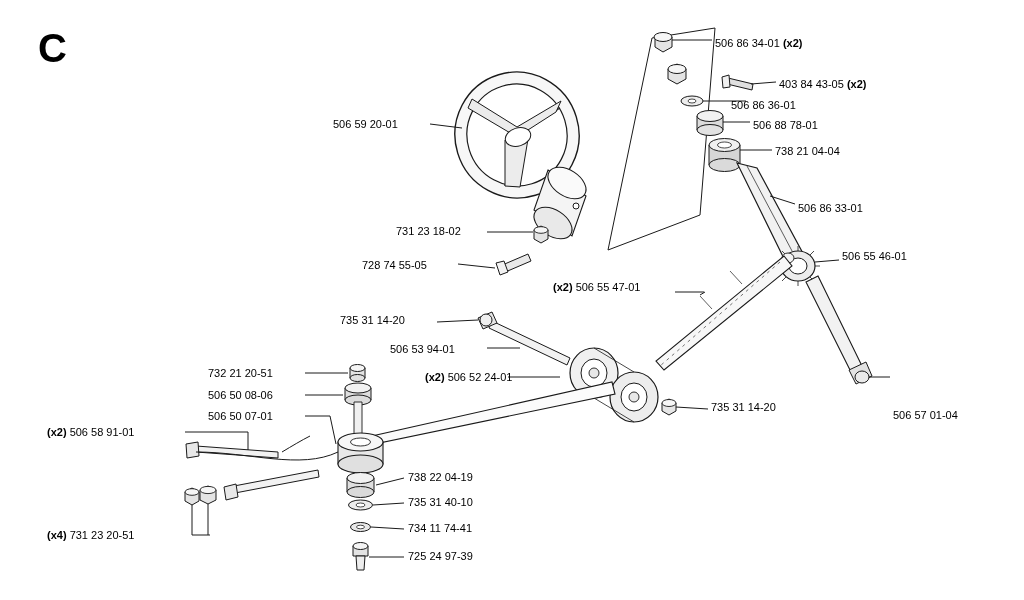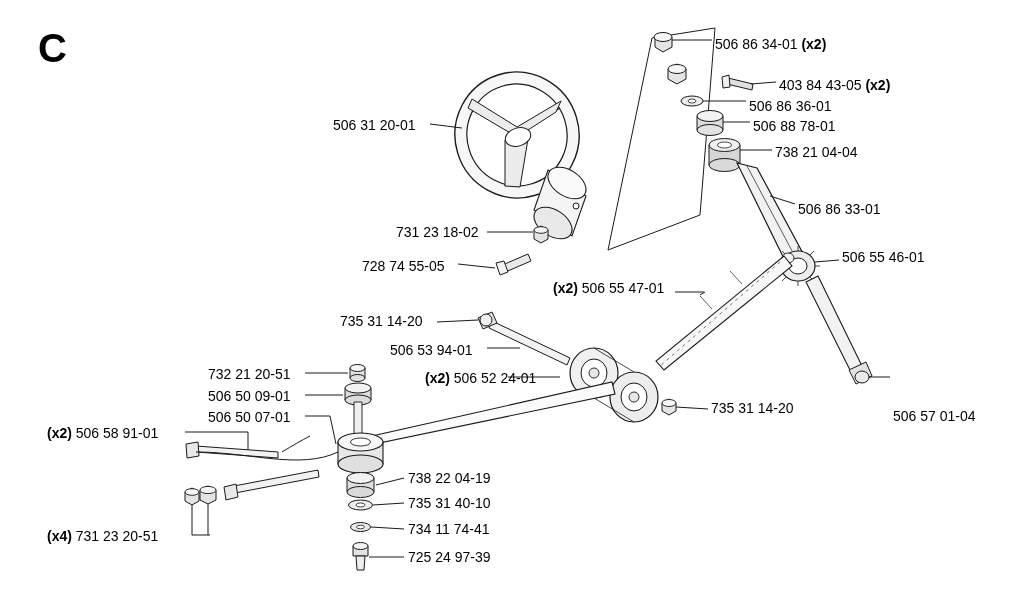--- a/index.html
+++ b/index.html
@@ -25,21 +25,21 @@
     position: absolute;
     font-family: "Liberation Sans", sans-serif;
     font-weight: bold;
     font-size: 40px;
     color: #000;
     line-height: 1;
   }
   .callout {
     position: absolute;
     font-family: "Liberation Sans", sans-serif;
-    font-size: 14px;
+    font-size: 11px;
     color: #000;
     white-space: nowrap;
     line-height: 1.1;
   }
   .callout .qty {
     font-weight: bold;
   }
 </style>
 </head>
 <body>
@@ -240,36 +240,36 @@
       <path d="M371,527 L404,529"></path>
       <path d="M369,557 L404,557"></path>
     </g>
   </svg>
 
   <div class="plate-letter" style="left:38px; top:28px;">C</div>
 
   <div>
     <div class="callout" style="left:715px; top:37px;"><span>506 86 34-01</span> <span class="qty">(x2)</span></div>
     <div class="callout" style="left:779px; top:78px;"><span>403 84 43-05</span> <span class="qty">(x2)</span></div>
-    <div class="callout" style="left:749px; top:99px;"><span>506 86 36-01</span></div>
+    <div class="callout" style="left:731px; top:99px;"><span>506 86 36-01</span></div>
     <div class="callout" style="left:753px; top:119px;"><span>506 88 78-01</span></div>
     <div class="callout" style="left:775px; top:145px;"><span>738 21 04-04</span></div>
     <div class="callout" style="left:798px; top:202px;"><span>506 86 33-01</span></div>
     <div class="callout" style="left:842px; top:250px;"><span>506 55 46-01</span></div>
     <div class="callout" style="left:893px; top:369px;margin-top:40px;"><span>506 57 01-04</span></div>
     <div class="callout" style="left:711px; top:401px;"><span>735 31 14-20</span></div>
-    <div class="callout" style="left:333px; top:118px;"><span>506 31 20-01</span></div>
+    <div class="callout" style="left:333px; top:118px;"><span>506 59 20-01</span></div>
     <div class="callout" style="left:396px; top:225px;"><span>731 23 18-02</span></div>
     <div class="callout" style="left:362px; top:259px;"><span>728 74 55-05</span></div>
     <div class="callout" style="left:553px; top:281px;"><span class="qty">(x2)</span> <span>506 55 47-01</span></div>
     <div class="callout" style="left:340px; top:314px;"><span>735 31 14-20</span></div>
     <div class="callout" style="left:390px; top:343px;"><span>506 53 94-01</span></div>
     <div class="callout" style="left:396px; top:371px;margin-left:29px;"><span class="qty">(x2)</span> <span>506 52 24-01</span></div>
     <div class="callout" style="left:208px; top:367px;"><span>732 21 20-51</span></div>
-    <div class="callout" style="left:208px; top:389px;"><span>506 50 09-01</span></div>
+    <div class="callout" style="left:208px; top:389px;"><span>506 50 08-06</span></div>
     <div class="callout" style="left:208px; top:410px;"><span>506 50 07-01</span></div>
     <div class="callout" style="left:47px; top:426px;"><span class="qty">(x2)</span> <span>506 58 91-01</span></div>
     <div class="callout" style="left:47px; top:529px;"><span class="qty">(x4)</span> <span>731 23 20-51</span></div>
     <div class="callout" style="left:408px; top:471px;"><span>738 22 04-19</span></div>
     <div class="callout" style="left:408px; top:496px;"><span>735 31 40-10</span></div>
     <div class="callout" style="left:408px; top:522px;"><span>734 11 74-41</span></div>
     <div class="callout" style="left:408px; top:550px;"><span>725 24 97-39</span></div>
   </div>
 
 </div>

